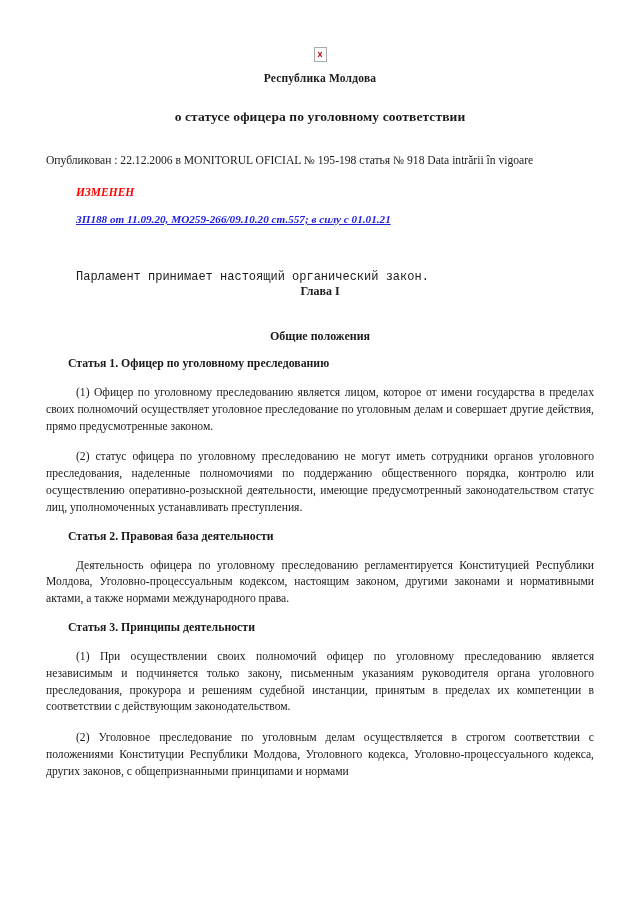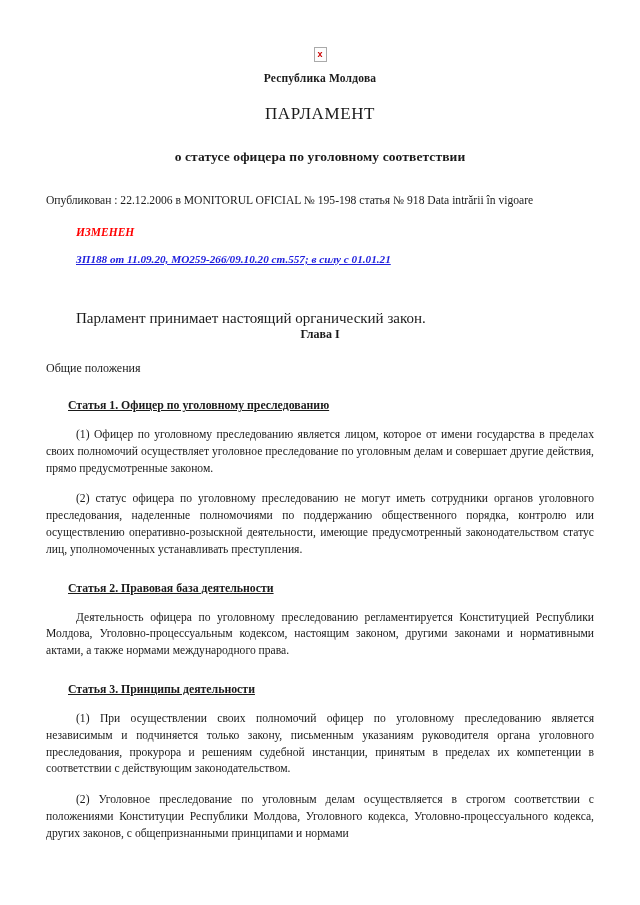--- a/index.html
+++ b/index.html
@@ -109,38 +109,39 @@
     font-weight: bold;
     font-size: 11.2px;
     text-decoration: underline;
     cursor: pointer;
   }
 
   
   .intro {
     margin-top: 43px;
     padding-left: 30px;
-    font-size: 15px;
+    font-size: 12px;
+    font-family: Liberation Mono, monospace;
   }
   .chapter {
     text-align: center;
     font-size: 12px;
     font-weight: bold;
   }
   .chapter-sub {
-    margin-top: 19px;
+    margin-top: 30px;
+    text-align: center;
     font-size: 12px;
-    font-weight: normal;
+    font-weight: bold;
   }
   .article-head {
-    margin-top: 22px;
+    margin-top: 12px;
     padding-left: 22px;
     font-size: 11.8px;
     font-weight: bold;
-    text-decoration: underline;
   }
   .para {
     margin-top: 14px;
     font-size: 11.6px;
     text-align: justify;
     text-indent: 30px;
     line-height: 1.45;
     hyphens: none;
   }
   .para.clipped {
@@ -151,21 +152,20 @@
 </head>
 <body>
 
 <div class="page">
 
   <div class="masthead">
     <span class="broken-image">
       <span class="x">x</span>
     </span>
     <div class="country">Республика Молдова</div>
-    <div class="parliament">ПАРЛАМЕНТ</div>
   </div>
 
   <div class="doc-title">о статусе офицера по уголовному соответствии</div>
 
   <div class="published">Опубликован : 22.12.2006 в MONITORUL OFICIAL № 195-198 статья № 918 Data intrării în vigoare</div>
 
   <div class="amend-block">
     <div class="amend-flag">ИЗМЕНЕН</div>
     <a class="amend-link">ЗП188 от 11.09.20, МО259-266/09.10.20 ст.557; в силу с 01.01.21</a>
   </div>

